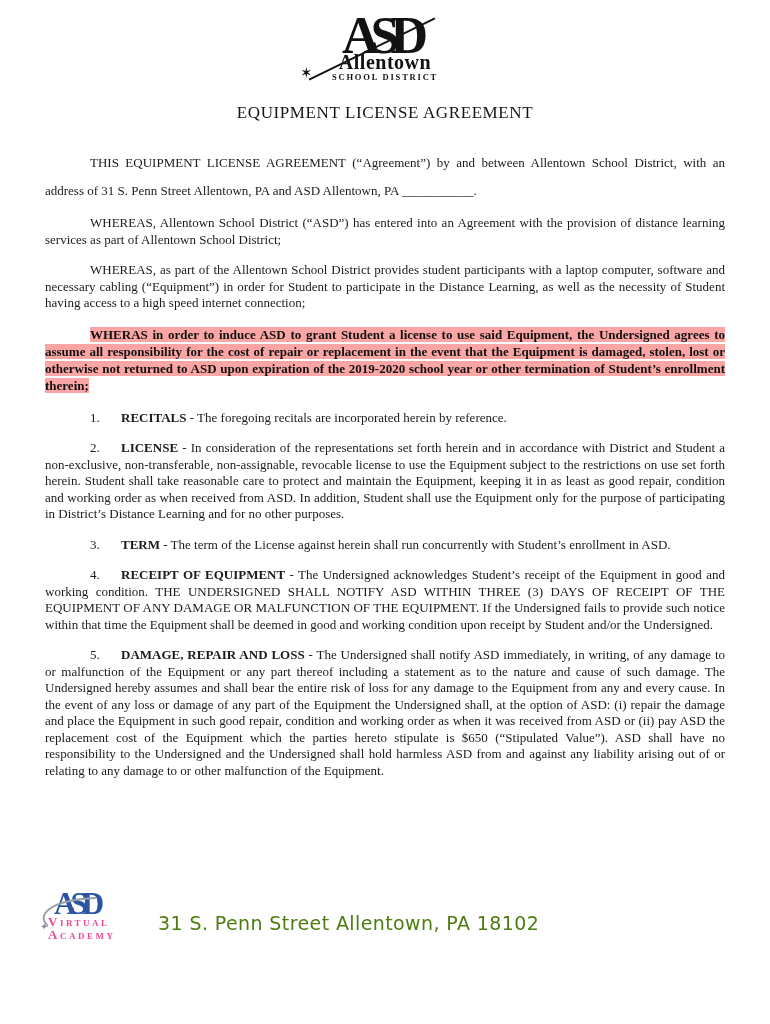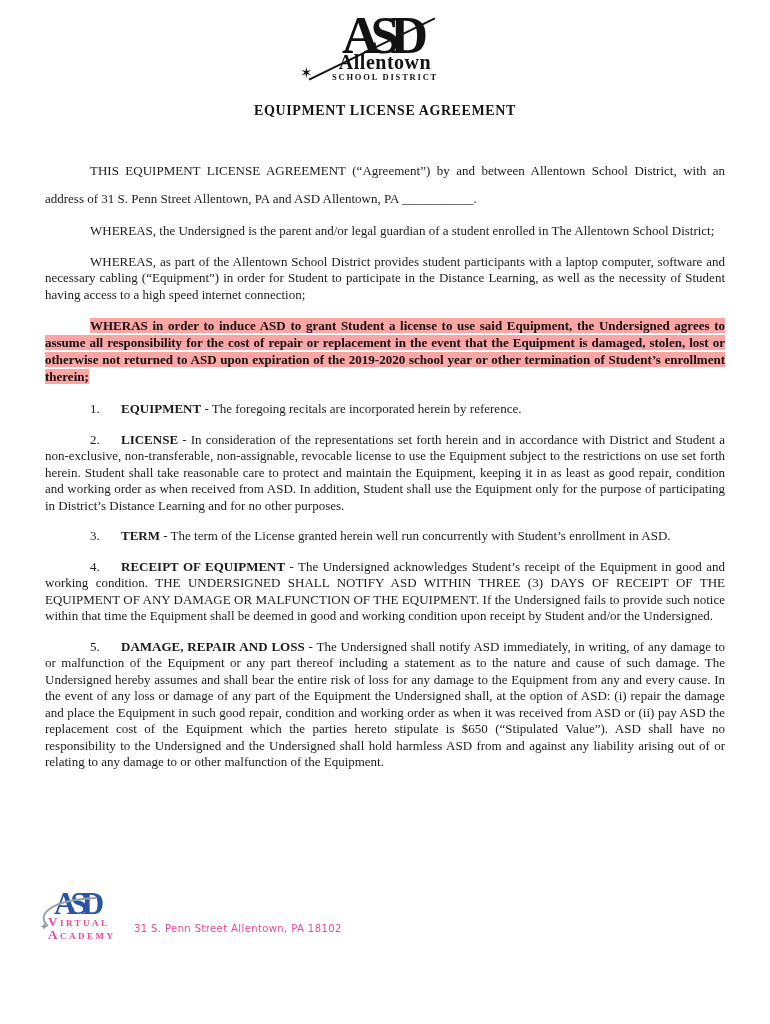--- a/index.html
+++ b/index.html
@@ -61,30 +61,30 @@
     font-weight: 700;
     font-size: 8.5px;
     letter-spacing: 1.8px;
     margin-top: 1px;
     color: #121212;
     text-align: center;
   }
 
   .doc-title {
     margin-top: 22px;
-    font-size: 14px;
-    font-weight: 700;
+    font-size: 17px;
+    font-weight: 400;
     letter-spacing: 0.6px;
     text-align: center;
     color: #151515;
   }
 
   
   .doc-body {
-    margin-top: 38px;
+    margin-top: 26px;
     padding: 0 45px;
     font-size: 13px;
     line-height: 16.5px;
     text-align: justify;
   }
   .doc-body p { margin-bottom: 14px; text-indent: 45px; }
 
   p.intro { line-height: 28px; margin-bottom: 10px; }
 
   p.hl { font-weight: 700; line-height: 17px; margin-bottom: 16px; }
@@ -128,24 +128,24 @@
     font-variant: small-caps;
     font-weight: 600;
     font-size: 13px;
     letter-spacing: 2.5px;
     color: #ec4899;
     padding-left: 8px;
   }
   .flogo-l1 { margin-top: -2px; }
   .footer-address {
     font-family: "DejaVu Sans", "Liberation Sans", sans-serif;
-    font-size: 10px;
+    font-size: 19px;
     letter-spacing: 0.4px;
-    color: #ec4899;
-    margin-left: 6px;
+    color: #4d7c0f;
+    margin-left: 30px;
     padding-bottom: 7px;
   }
 </style>
 </head>
 <body>
 
 <div class="page">
 
   <header class="doc-header">
     <div class="hlogo">
@@ -154,33 +154,33 @@
       <div class="hlogo-asd">ASD</div>
       <div class="hlogo-name">Allentown</div>
       <div class="hlogo-sub">SCHOOL DISTRICT</div>
     </div>
     <h1 class="doc-title">EQUIPMENT LICENSE AGREEMENT</h1>
   </header>
 
   <main class="doc-body">
     <p class="intro">THIS EQUIPMENT LICENSE AGREEMENT (“Agreement”) by and between Allentown School District, with an address of 31 S. Penn Street Allentown, PA and ASD Allentown, PA  ___________.</p>
 
+    <p>WHEREAS, Allentown School District (“ASD”) has entered into an Agreement with the provision of distance learning services as part of Allentown School District;</p>
 
-    <p>WHEREAS, the Undersigned is the parent and/or legal guardian of a student enrolled in The Allentown School District;</p>
 
     <p>WHEREAS, as part of the Allentown School District provides student participants with a laptop computer, software and necessary cabling (“Equipment”) in order for Student to participate in the Distance Learning, as well as the necessity of Student having access to a high speed internet connection;</p>
 
     <p class="hl"><mark>WHERAS in order to induce ASD to grant Student a license to use said Equipment, the Undersigned agrees to assume all responsibility for the cost of repair or replacement in the event that the Equipment is damaged, stolen, lost or otherwise not returned to ASD upon expiration of the 2019-2020 school year or other termination of Student’s enrollment therein;</mark></p>
 
 
-    <p class="sec"><span class="num">1.</span><span class="sec-head">EQUIPMENT</span><span> - The foregoing recitals are incorporated herein by reference.</span></p>
+    <p class="sec"><span class="num">1.</span><span class="sec-head">RECITALS</span><span> - The foregoing recitals are incorporated herein by reference.</span></p>
 
     <p class="sec"><span class="num">2.</span><span class="sec-head">LICENSE</span><span> - In consideration of the representations set forth herein and in accordance with District and Student a non-exclusive, non-transferable, non-assignable, revocable license to use the Equipment subject to the restrictions on use set forth herein.  Student shall take reasonable care to protect and maintain the Equipment, keeping it in as least as good repair, condition and working order as when received from ASD.  In addition, Student shall use the Equipment only for the purpose of participating in District’s Distance Learning and for no other purposes.</span></p>
 
-    <p class="sec"><span class="num">3.</span><span class="sec-head">TERM</span><span> - The term of the License granted herein well run concurrently with Student’s enrollment in ASD.</span></p>
+    <p class="sec"><span class="num">3.</span><span class="sec-head">TERM</span><span> - The term of the License against herein shall run concurrently with Student’s enrollment in ASD.</span></p>
 
     <p class="sec"><span class="num">4.</span><span class="sec-head">RECEIPT OF EQUIPMENT</span><span> - The Undersigned acknowledges Student’s receipt of the Equipment in good and working condition.  THE UNDERSIGNED SHALL NOTIFY ASD WITHIN THREE (3) DAYS OF RECEIPT OF THE EQUIPMENT OF ANY DAMAGE OR MALFUNCTION OF THE EQUIPMENT.  If the Undersigned fails to provide such notice within that time the Equipment shall be deemed in good and working condition upon receipt by Student and/or the Undersigned.</span></p>
 
     <p class="sec"><span class="num">5.</span><span class="sec-head">DAMAGE, REPAIR AND LOSS</span><span> - The Undersigned shall notify ASD immediately, in writing, of any damage to or malfunction of the Equipment or any part thereof including a statement as to the nature and cause of such damage. The Undersigned hereby assumes and shall bear the entire risk of loss for any damage to the Equipment from any and every cause. In the event of any loss or damage of any part of the Equipment the Undersigned shall, at the option of ASD: (i) repair the damage and place the Equipment in such good repair, condition and working order as when it was received from ASD or (ii) pay ASD the replacement cost of the Equipment which the parties hereto stipulate is $650 (“Stipulated Value”).  ASD shall have no responsibility to the Undersigned and the Undersigned shall hold harmless ASD from and against any liability arising out of or relating to any damage to or other malfunction of the Equipment.</span></p>
   </main>
 
   <footer class="doc-footer">
     <div class="flogo">
       <svg class="flogo-swoosh" width="86" height="42" viewBox="0 0 86 42">
         <path d="M14 34 C 2 24, 14 8, 62 6" stroke="#9aa0a8" stroke-width="2" fill="none"></path>

